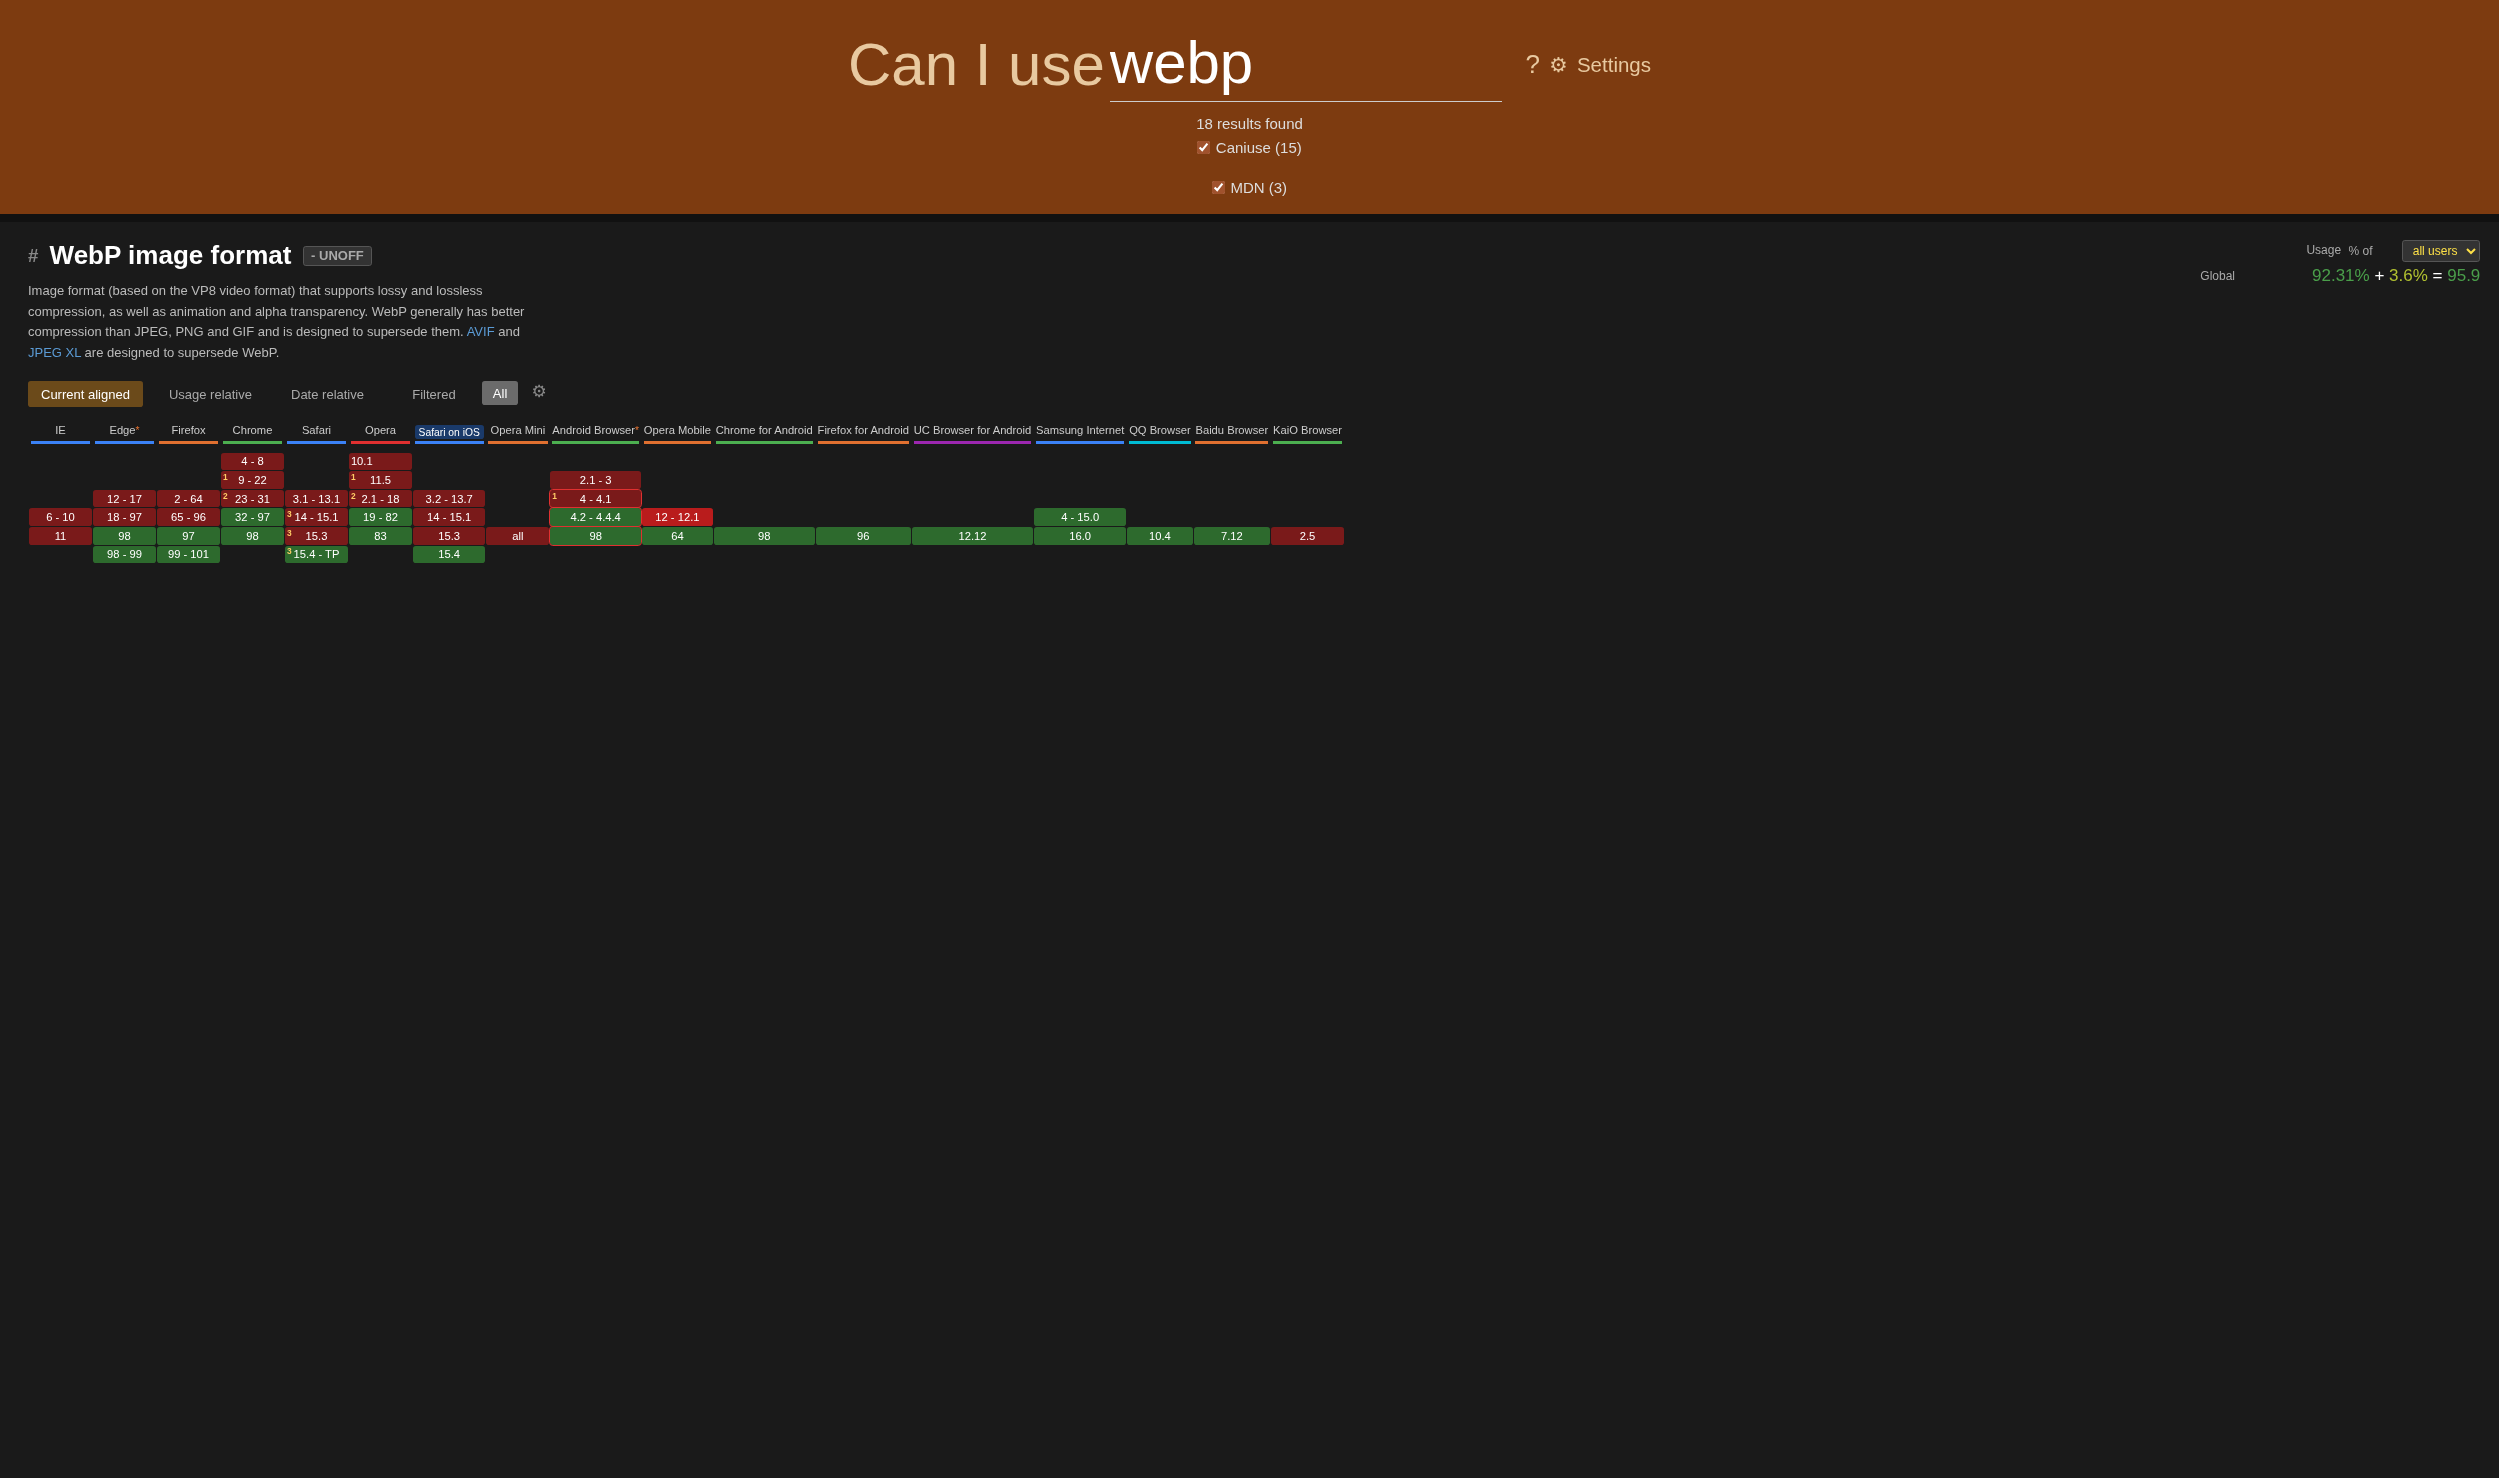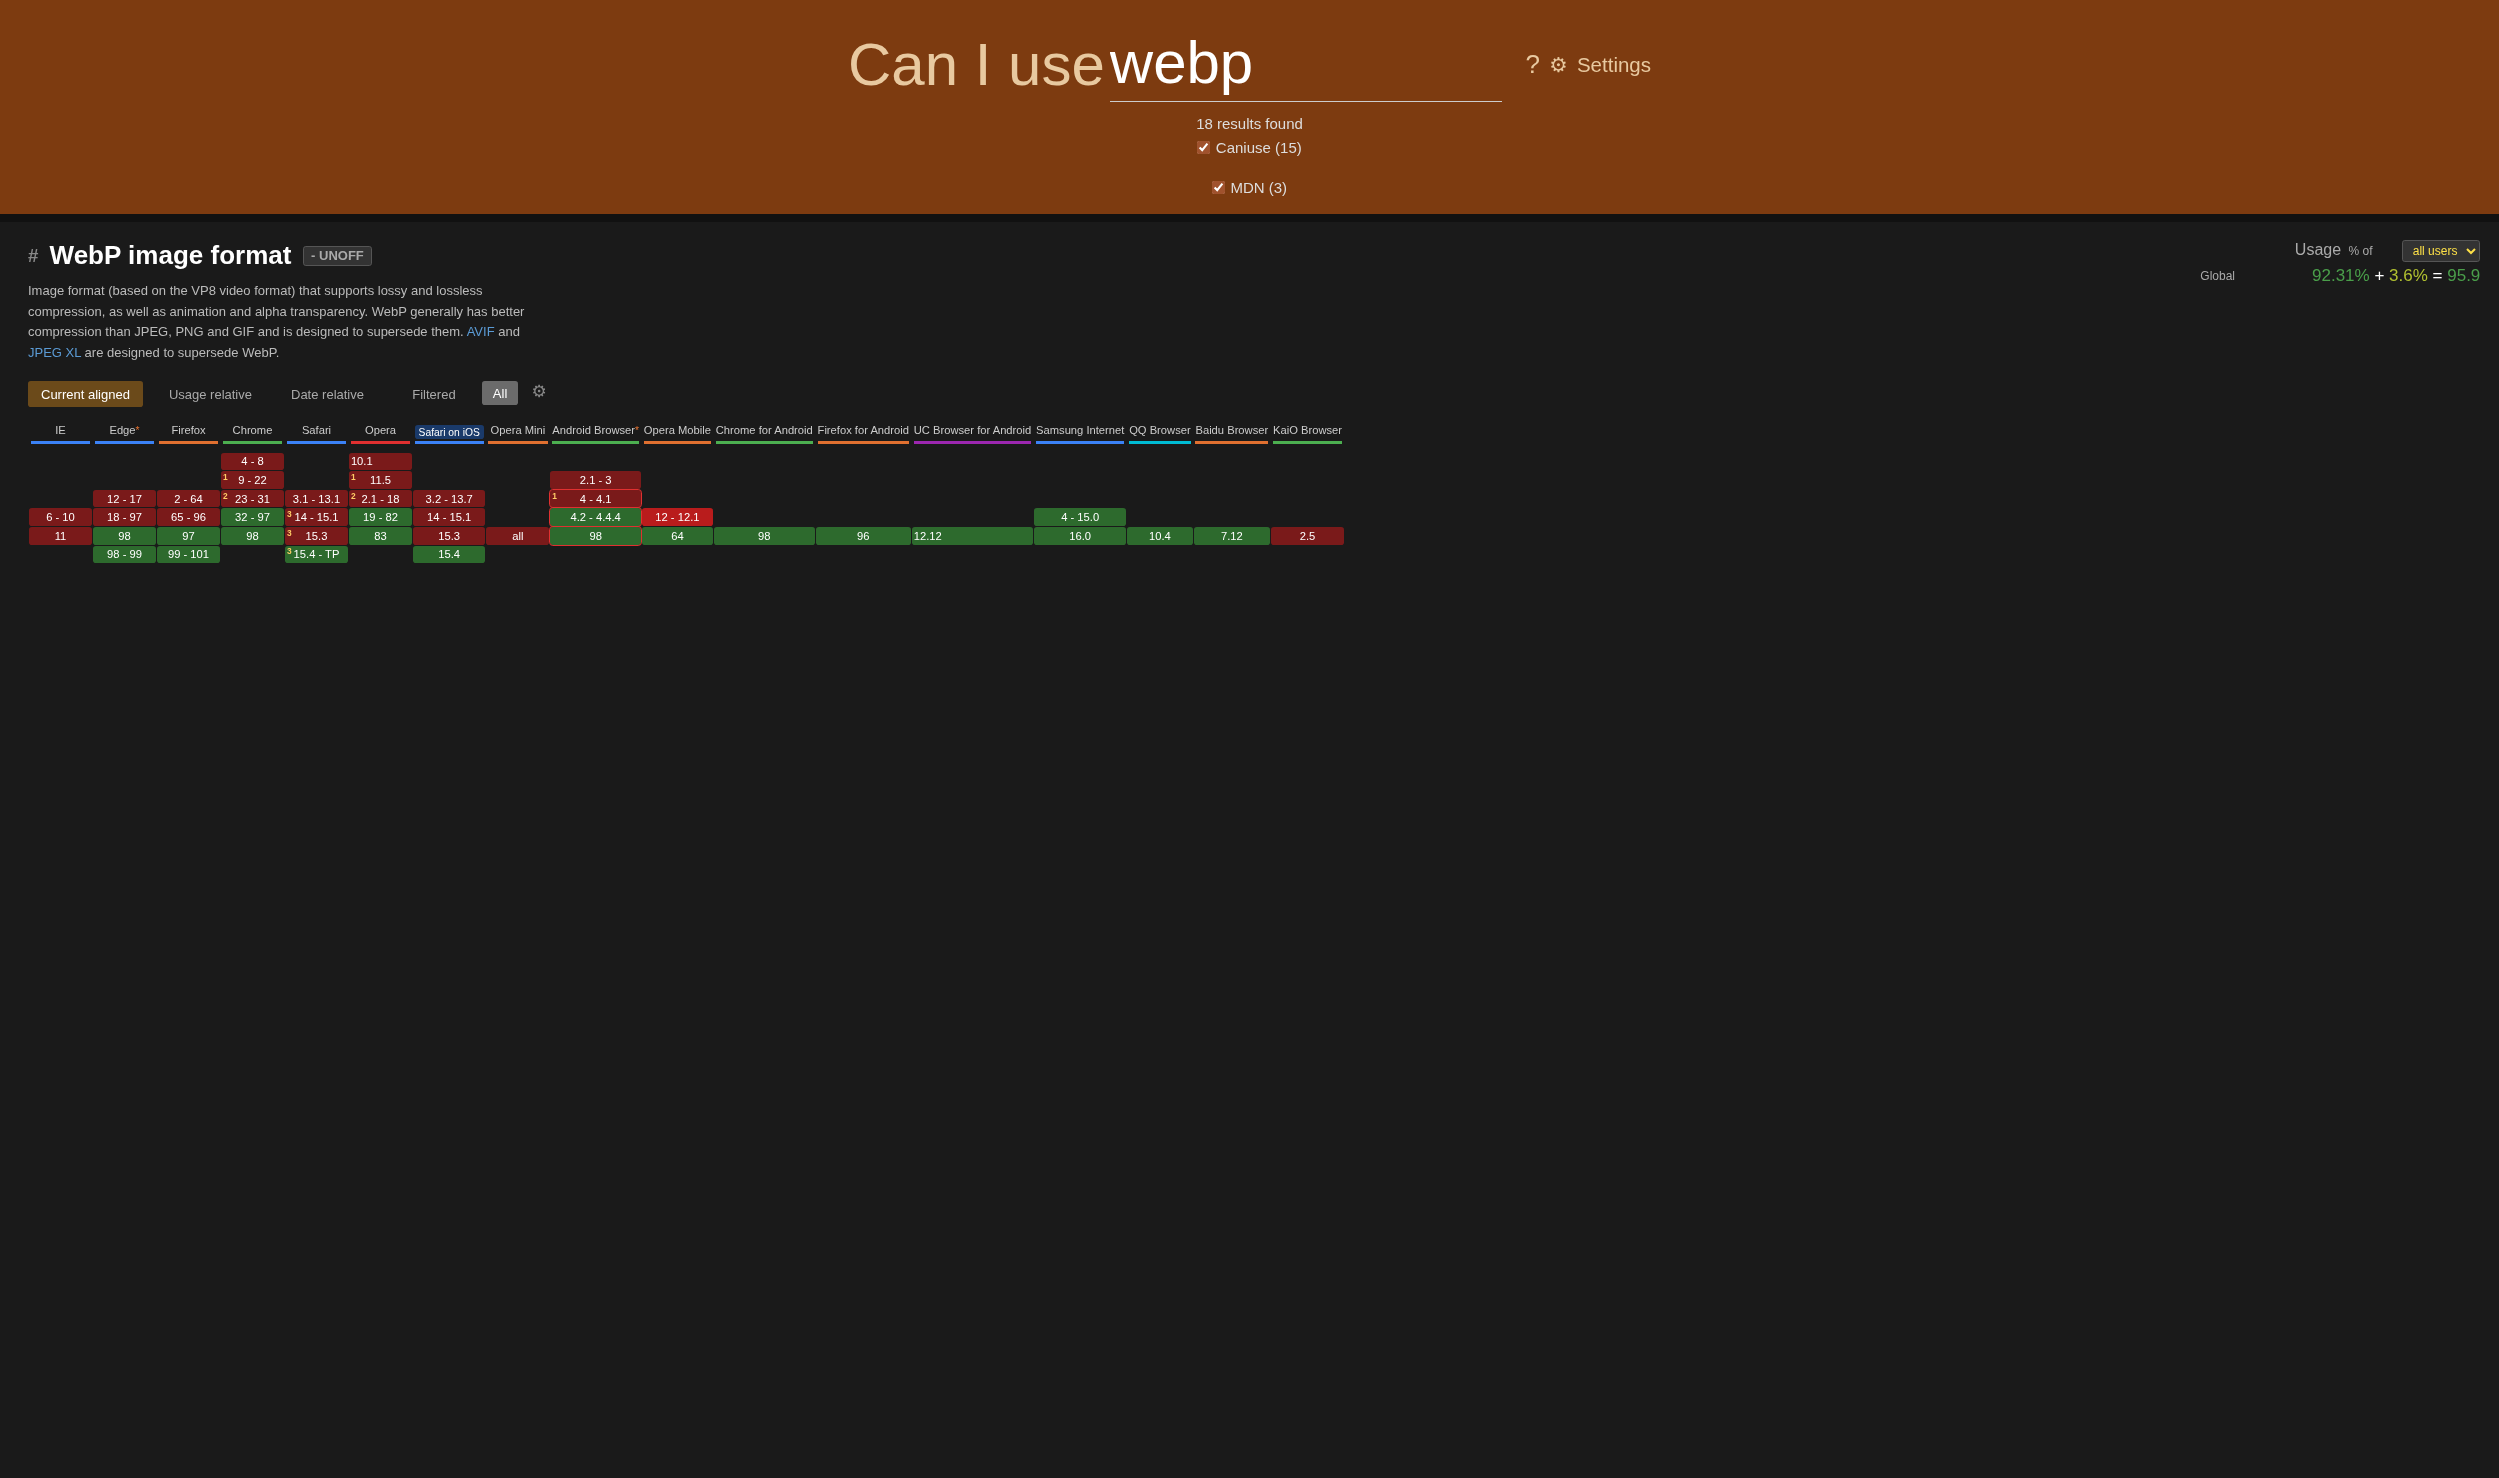--- a/index.html
+++ b/index.html
@@ -112,21 +112,21 @@
     .feature-desc a {
       color: #5b9bd5;
       text-decoration: none;
     }
 
     .usage-block {
       text-align: right;
       min-width: 280px;
     }
     .usage-label {
-      font-size: 16px;
+      font-size: 12px;
       color: #aaa;
       margin-bottom: 3.7px;
     }
     .usage-numbers {
       font-size: 17px;
     }
     .usage-green { color: #4a9e4a; }
     .usage-lime { color: #b0c030; }
     .usage-white { color: #fff; }
     .usage-total { color: #4a9e4a; font-size: 17px; }
@@ -433,21 +433,21 @@
             <td style="text-align: center; padding: 2.8px 1.9px; font-size: 11.2px; border-radius: 2.8px; position: relative; color: rgb(255, 255, 255); min-width: 63px; background: rgb(45, 106, 45);"><span>97</span></td>
             <td style="text-align: center; padding: 2.8px 1.9px; font-size: 11.2px; border-radius: 2.8px; position: relative; color: rgb(255, 255, 255); min-width: 63px; background: rgb(45, 106, 45);"><span>98</span></td>
             <td style="text-align: center; padding: 2.8px 1.9px; font-size: 11.2px; border-radius: 2.8px; position: relative; color: rgb(255, 255, 255); min-width: 63px; background: rgb(122, 26, 26);"><span style="position:absolute;top:0.9px;left:1.9px;font-size:8.4px;color:#ffcc66;font-weight:bold;">3</span><span>15.3</span></td>
             <td style="text-align: center; padding: 2.8px 1.9px; font-size: 11.2px; border-radius: 2.8px; position: relative; color: rgb(255, 255, 255); min-width: 63px; background: rgb(45, 106, 45);"><span>83</span></td>
             <td style="text-align: center; padding: 2.8px 1.9px; font-size: 11.2px; border-radius: 2.8px; position: relative; color: rgb(255, 255, 255); min-width: 63px; background: rgb(122, 26, 26);"><span>15.3</span></td>
             <td style="text-align: center; padding: 2.8px 1.9px; font-size: 11.2px; border-radius: 2.8px; position: relative; color: rgb(255, 255, 255); min-width: 63px; background: rgb(122, 26, 26);"><span>all</span></td>
             <td style="text-align: center; padding: 2.8px 1.9px; font-size: 11.2px; border-radius: 2.8px; position: relative; color: rgb(255, 255, 255); min-width: 63px; background: rgb(45, 106, 45); outline: rgb(224, 48, 48) solid 1.9px; outline-offset: 0px;"><span>98</span></td>
             <td style="text-align: center; padding: 2.8px 1.9px; font-size: 11.2px; border-radius: 2.8px; position: relative; color: rgb(255, 255, 255); min-width: 63px; background: rgb(45, 106, 45);"><span>64</span></td>
             <td style="text-align: center; padding: 2.8px 1.9px; font-size: 11.2px; border-radius: 2.8px; position: relative; color: rgb(255, 255, 255); min-width: 63px; background: rgb(45, 106, 45);"><span>98</span></td>
             <td style="text-align: center; padding: 2.8px 1.9px; font-size: 11.2px; border-radius: 2.8px; position: relative; color: rgb(255, 255, 255); min-width: 63px; background: rgb(45, 106, 45);"><span>96</span></td>
-            <td style="padding: 2.8px 1.9px; font-size: 11.2px; border-radius: 2.8px; position: relative; color: rgb(255, 255, 255); min-width: 63px; background: rgb(45, 106, 45);"><span>12.12</span></td>
+            <td style="text-align: center; padding: 2.8px 1.9px; font-size: 11.2px; border-radius: 2.8px; position: relative; color: rgb(255, 255, 255); min-width: 63px; background: rgb(45, 106, 45);"><span>12.12</span></td>
             <td style="text-align: center; padding: 2.8px 1.9px; font-size: 11.2px; border-radius: 2.8px; position: relative; color: rgb(255, 255, 255); min-width: 63px; background: rgb(45, 106, 45);"><span>16.0</span></td>
             <td style="text-align: center; padding: 2.8px 1.9px; font-size: 11.2px; border-radius: 2.8px; position: relative; color: rgb(255, 255, 255); min-width: 63px; background: rgb(45, 106, 45);"><span>10.4</span></td>
             <td style="text-align: center; padding: 2.8px 1.9px; font-size: 11.2px; border-radius: 2.8px; position: relative; color: rgb(255, 255, 255); min-width: 63px; background: rgb(45, 106, 45);"><span>7.12</span></td>
             <td style="text-align: center; padding: 2.8px 1.9px; font-size: 11.2px; border-radius: 2.8px; position: relative; color: rgb(255, 255, 255); min-width: 63px; background: rgb(122, 26, 26);"><span>2.5</span></td>
           </tr>
           <tr>
             <td style="text-align: center; padding: 2.8px 1.9px; font-size: 11.2px; border-radius: 2.8px; position: relative; color: rgb(255, 255, 255); min-width: 63px; background: transparent;"></td>
             <td style="text-align: center; padding: 2.8px 1.9px; font-size: 11.2px; border-radius: 2.8px; position: relative; color: rgb(255, 255, 255); min-width: 63px; background: rgb(45, 106, 45);"><span>98 - 99</span></td>
             <td style="text-align: center; padding: 2.8px 1.9px; font-size: 11.2px; border-radius: 2.8px; position: relative; color: rgb(255, 255, 255); min-width: 63px; background: rgb(45, 106, 45);"><span>99 - 101</span></td>
             <td style="text-align: center; padding: 2.8px 1.9px; font-size: 11.2px; border-radius: 2.8px; position: relative; color: rgb(255, 255, 255); min-width: 63px; background: transparent;"></td>

